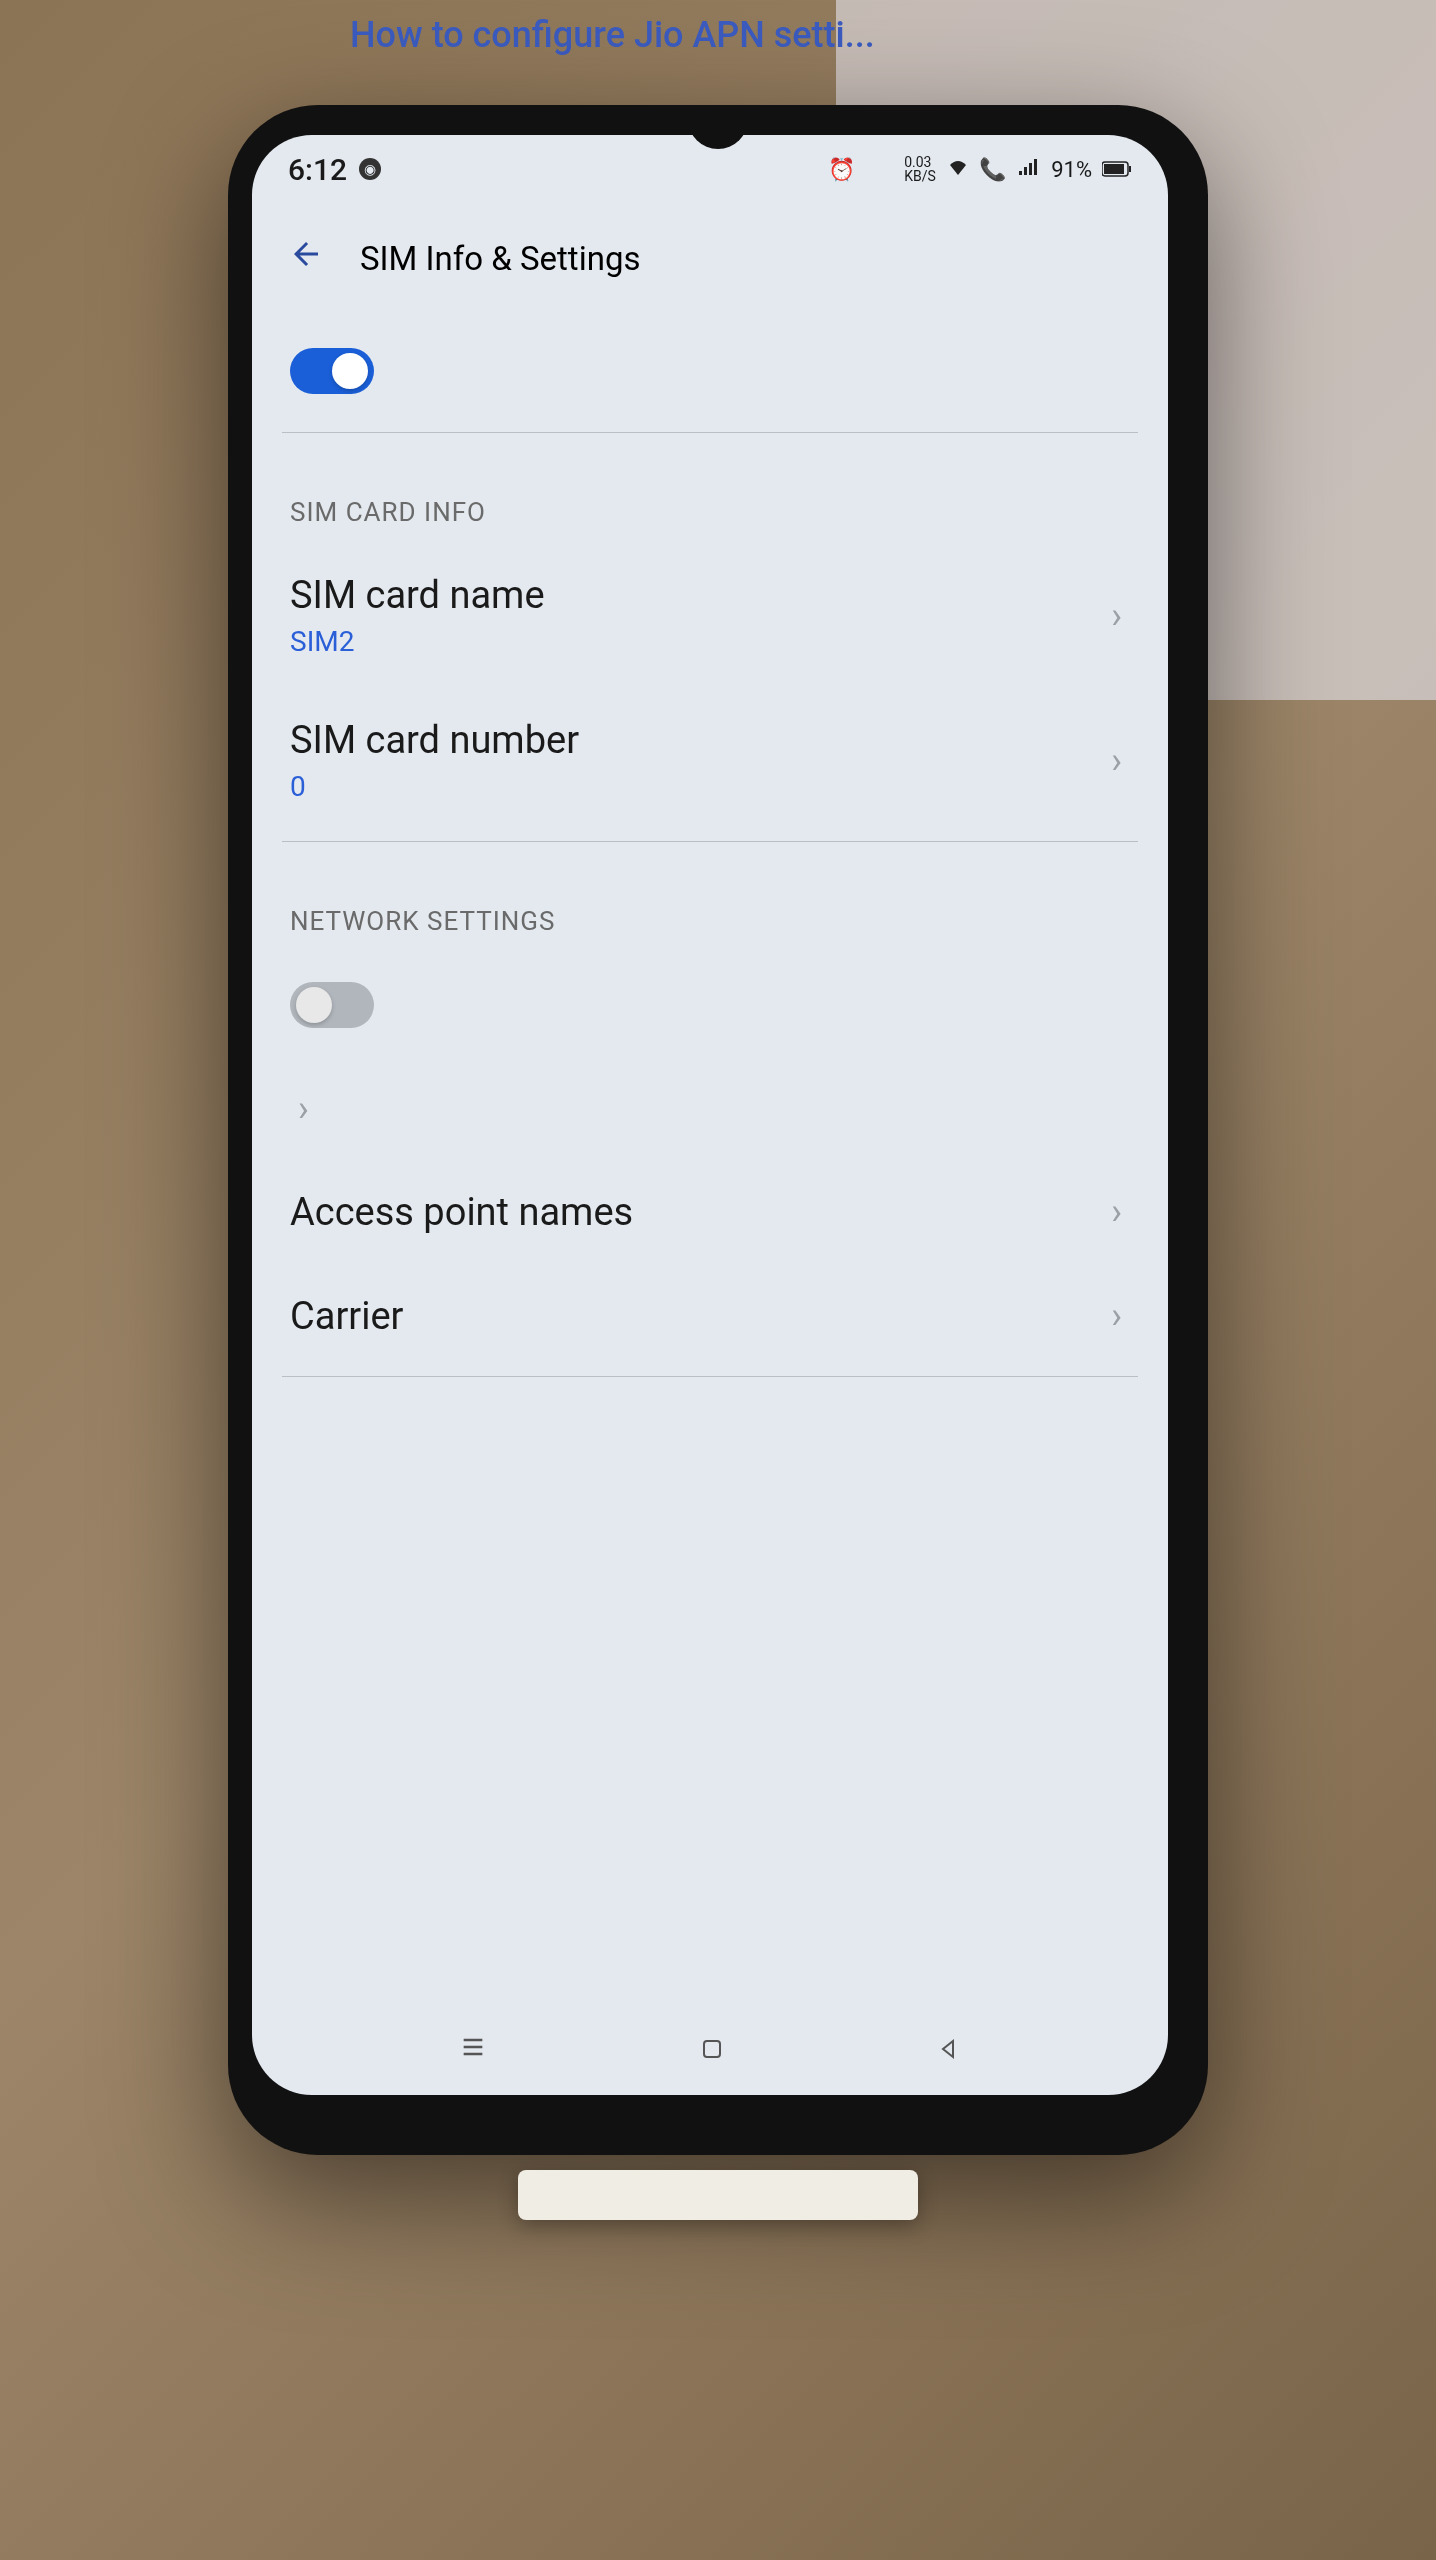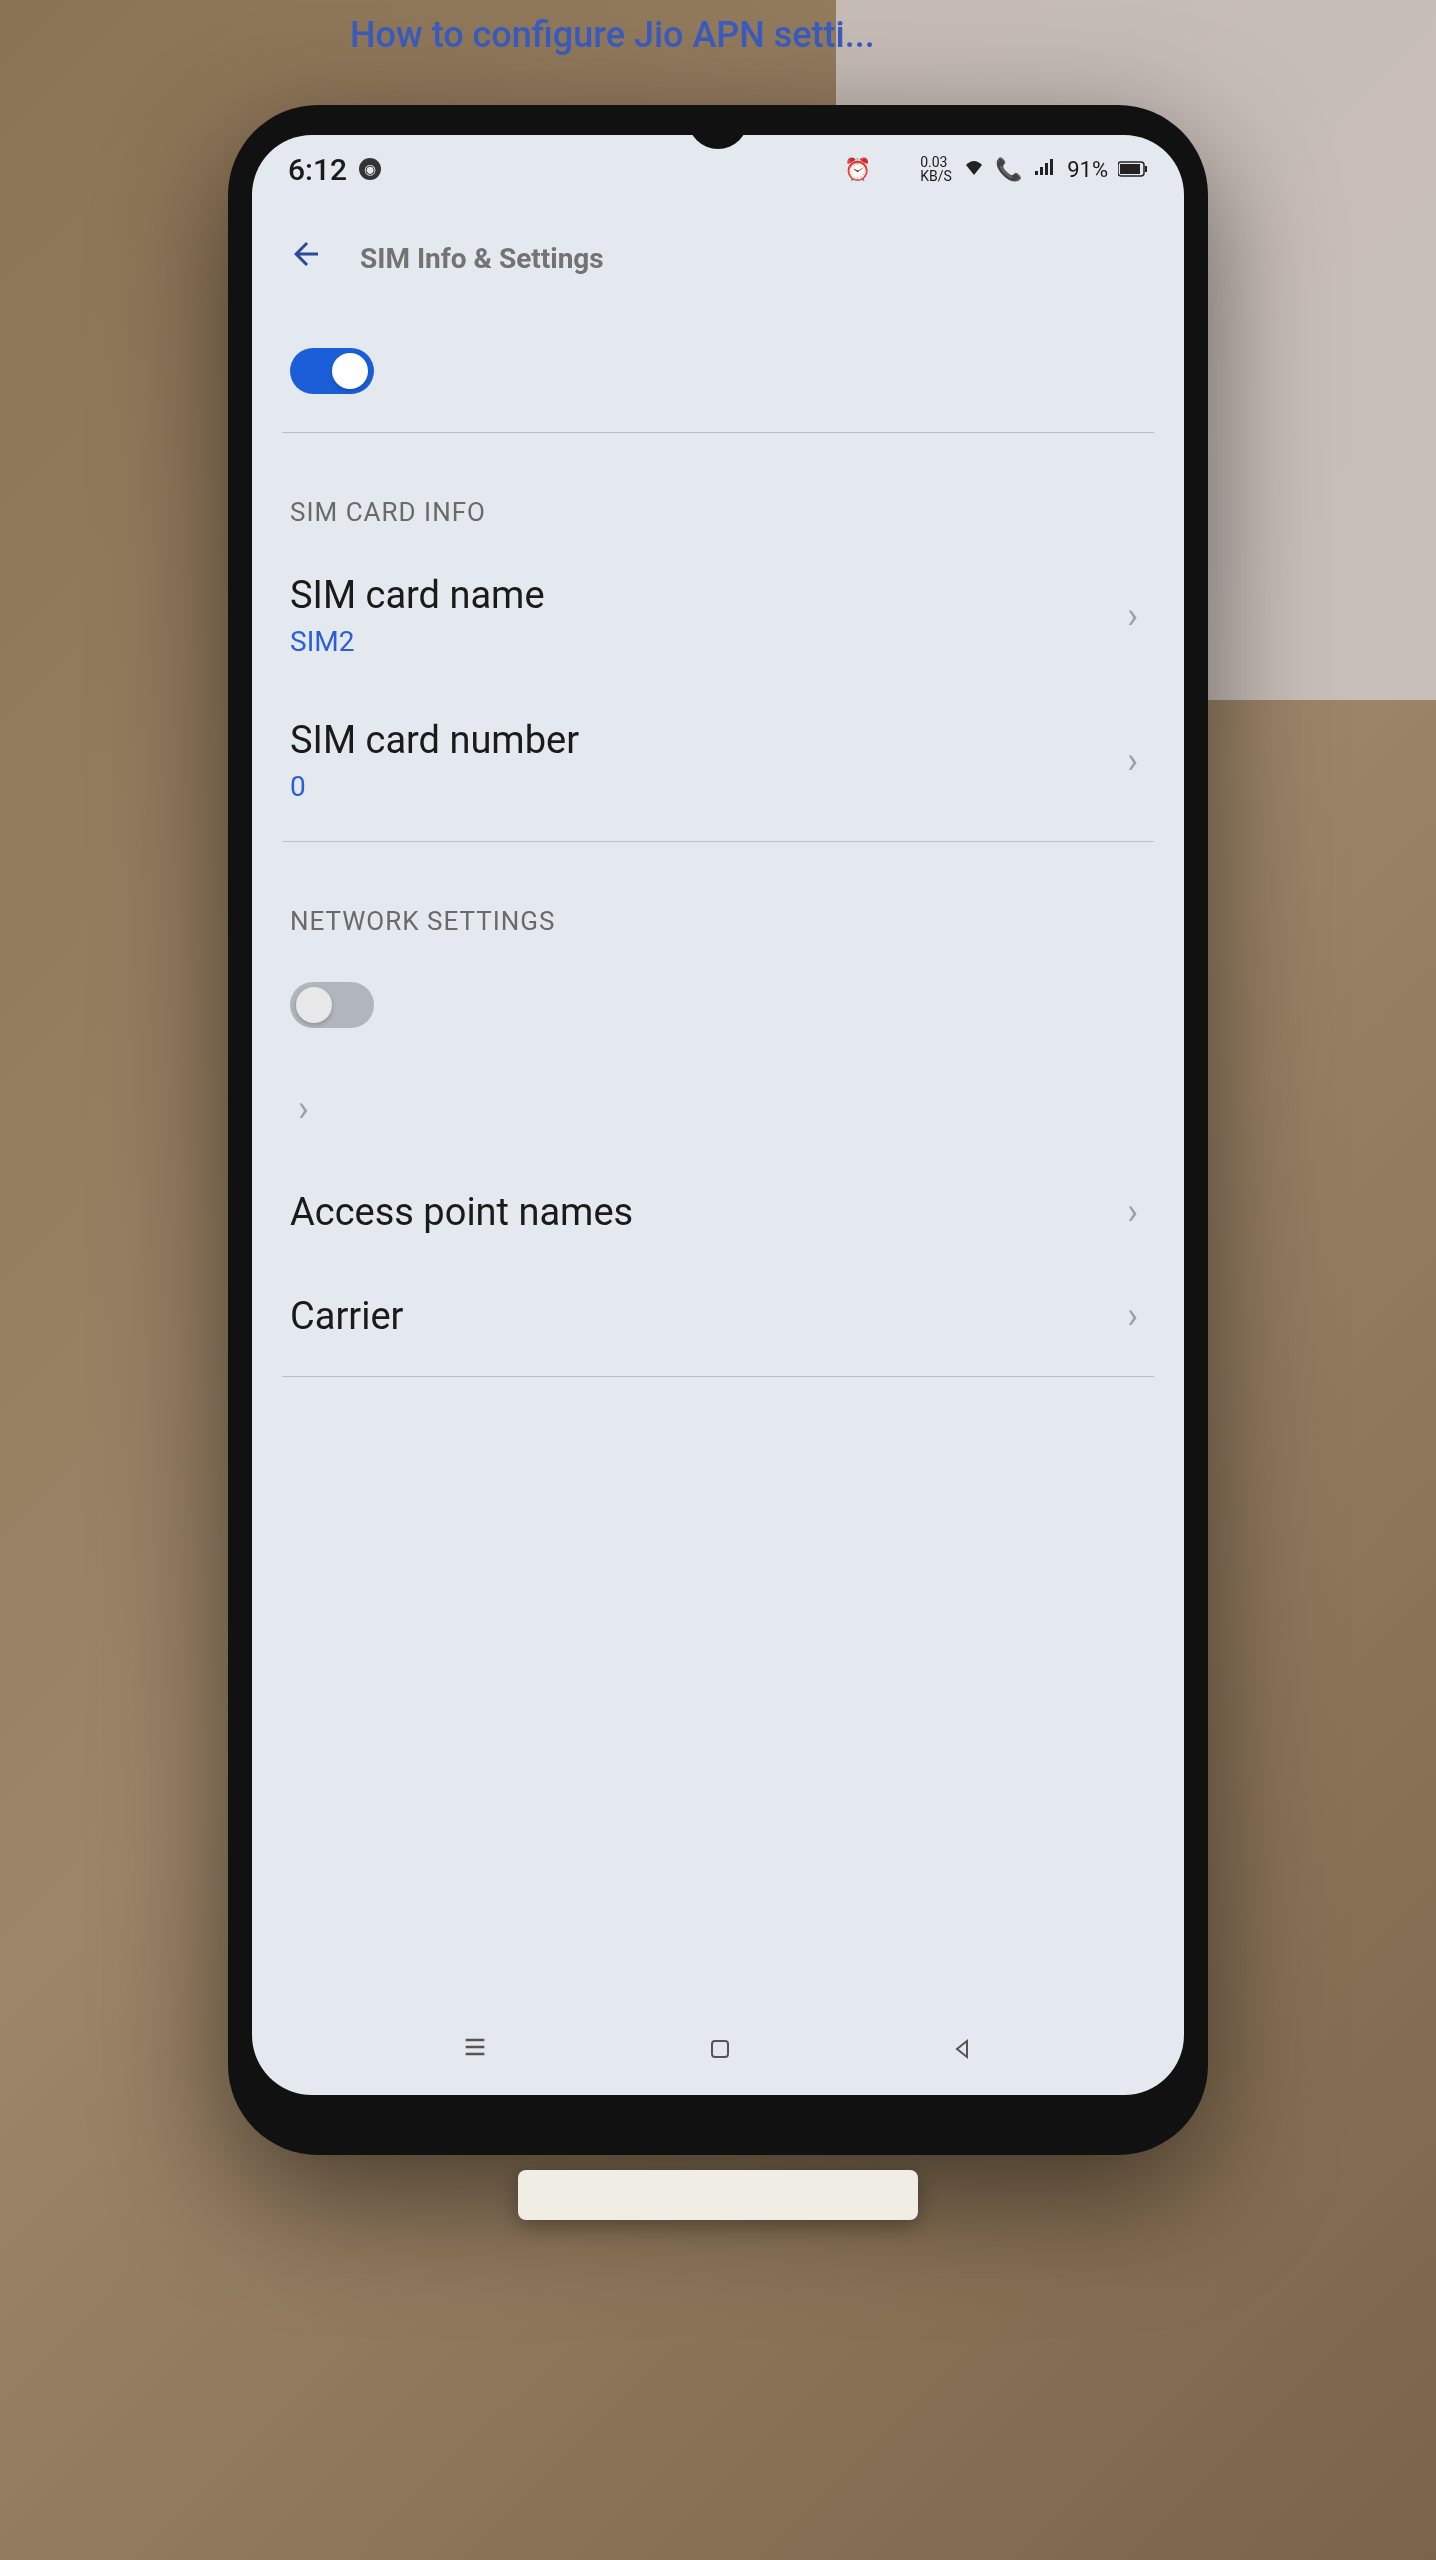--- a/index.html
+++ b/index.html
@@ -26,21 +26,21 @@
     top: 14px; left: 350px;
     color: #3b5bbf;
     font-size: 36px;
     font-weight: 500;
   }
   .phone {
     width: 980px;
     height: 2050px;
     background: #111;
     border-radius: 90px;
-    padding: 30px 24px 60px 24px;
+    padding: 30px 40px 60px 24px;
     box-shadow: 0 40px 120px rgba(0,0,0,0.5);
     position: relative;
     transform: translateY(-150px);
   }
   .screen {
     width: 100%;
     height: 100%;
     background: #e3e9ef;
     border-radius: 60px;
     overflow: hidden;
@@ -80,23 +80,23 @@
     padding: 24px 28px 28px 28px;
     gap: 28px;
   }
   .back-arrow {
     font-size: 40px;
     color: #2a4a9e;
     cursor: pointer;
     padding: 8px;
   }
   .header-title {
-    font-size: 28px;
-    font-weight: 700;
-    color: #737373;
+    font-size: 33px;
+    font-weight: 400;
+    color: #000000;
   }
   .content {
     flex: 1;
     overflow-y: auto;
     padding: 0 30px;
   }
   .row {
     display: flex;
     align-items: center;
     justify-content: space-between;

